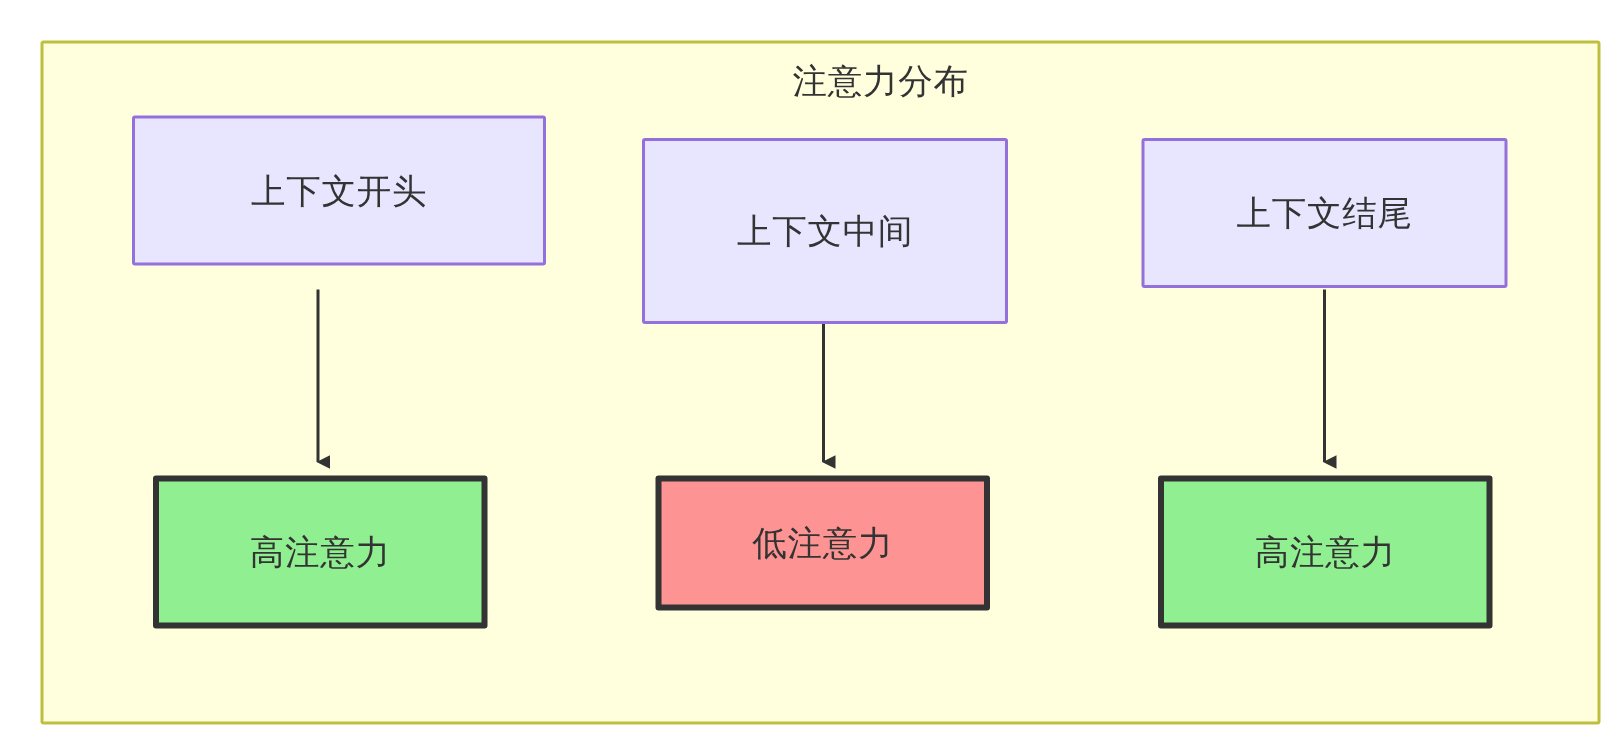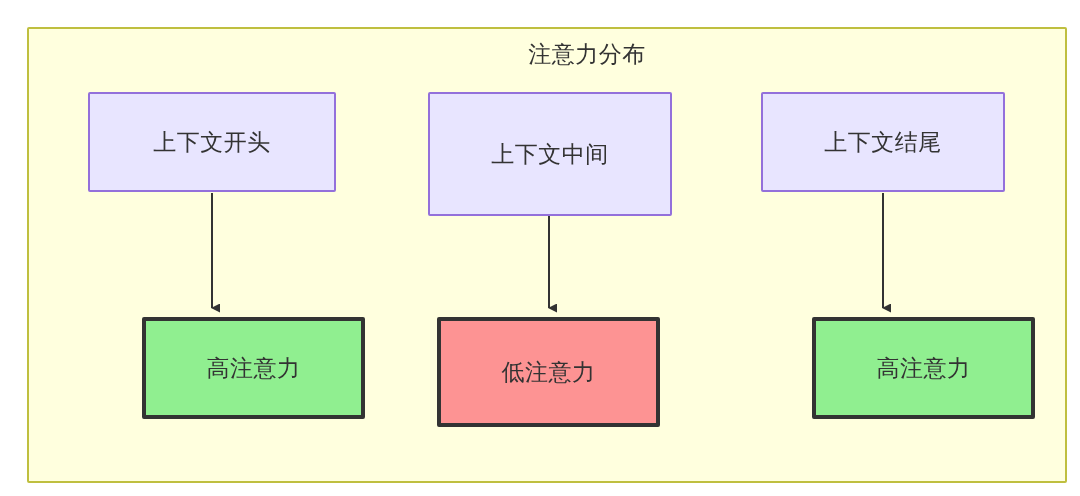--- a/index.html
+++ b/index.html
@@ -65,31 +65,31 @@
     background: #e8e5ff;
     border: 2px solid #9370db;
     border-radius: 2px;
   }
 
   .node-attn {
     border: 4px solid #333333;
     border-radius: 2px;
   }
 
-  .fill-green { background: #90ef90; margin-left: 40px; }
+  .fill-green { background: #90ef90; }
   .fill-pink  { background: #fd9393; }
 
   
-  #ctx-start  { left: 88px;  top: 92px; width: 248px; height: 100px; }
+  #ctx-start  { left: 88px;  top: 77px; width: 276px; height: 100px; }
   #ctx-middle { left: 428px; top: 92px; width: 244px; height: 124px; }
   #ctx-end    { left: 761px; top: 92px; width: 244px; height: 100px; }
 
   
   #attn-start  { left: 102px; top: 317px; width: 223px; height: 102px; }
-  #attn-middle { left: 437px; top: 317px; width: 223px; height: 110px; }
+  #attn-middle { left: 437px; top: 317px; width: 223px; height: 90px; }
   #attn-end    { left: 772px; top: 317px; width: 223px; height: 102px; }
 
   
   .edge-layer {
     position: absolute;
     left: 0;
     top: 0;
     width: 1080px;
     height: 496px;
     pointer-events: none;

